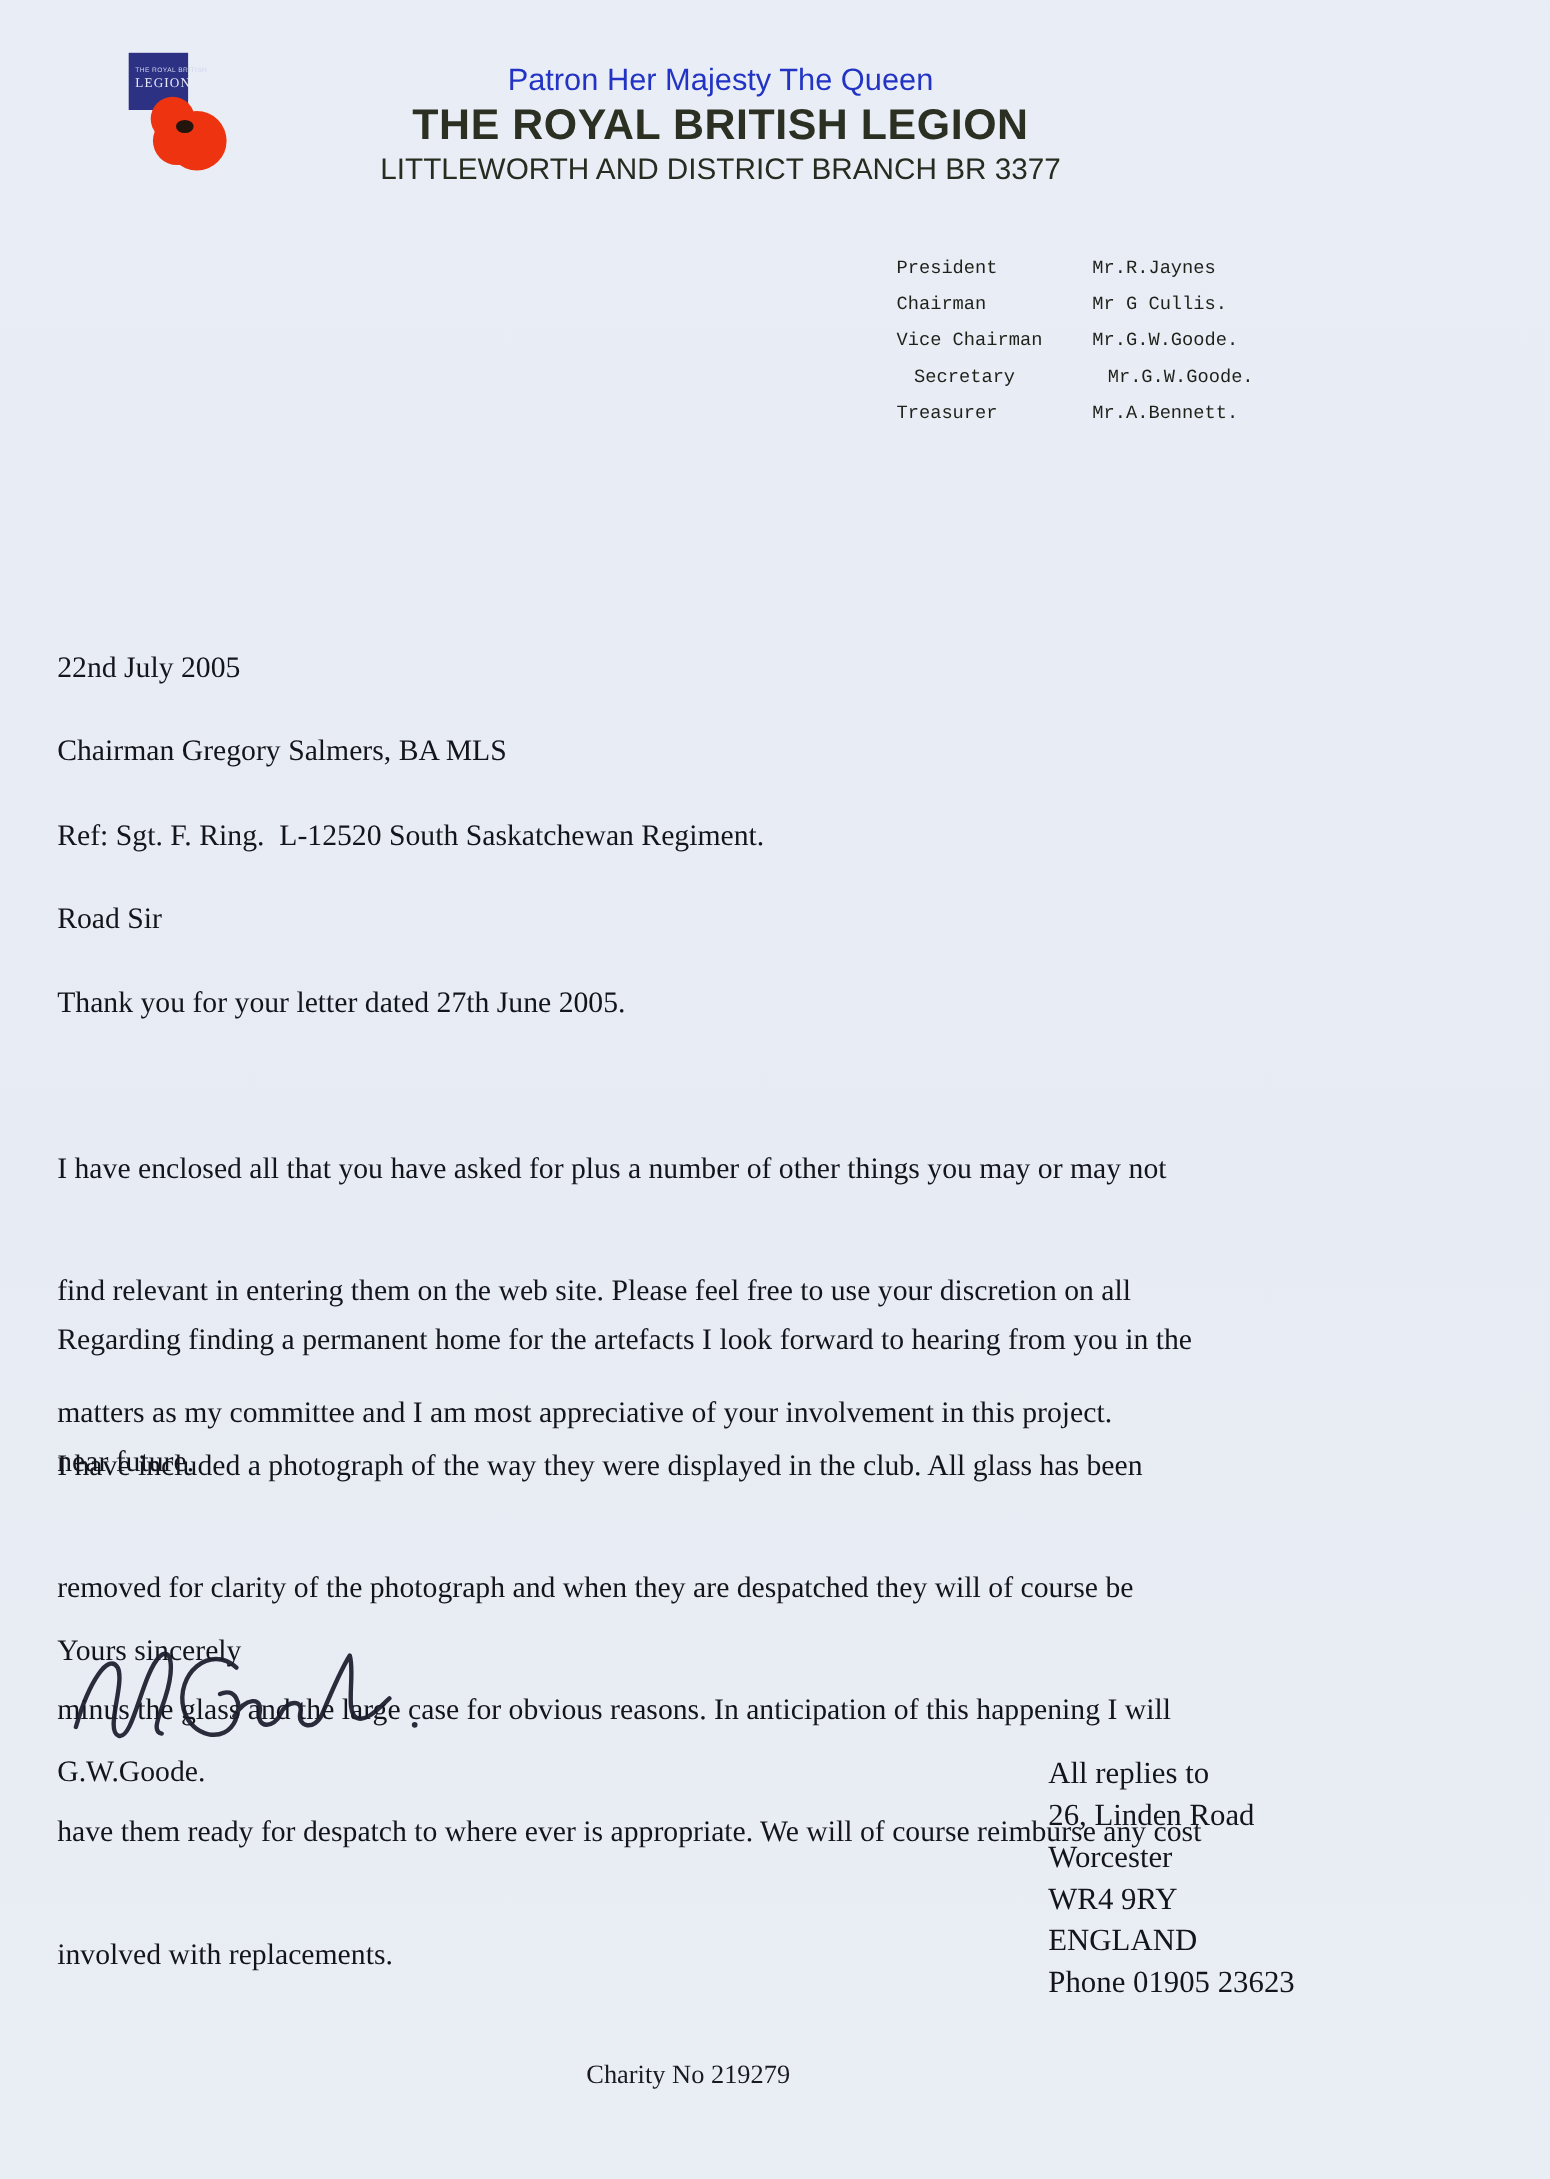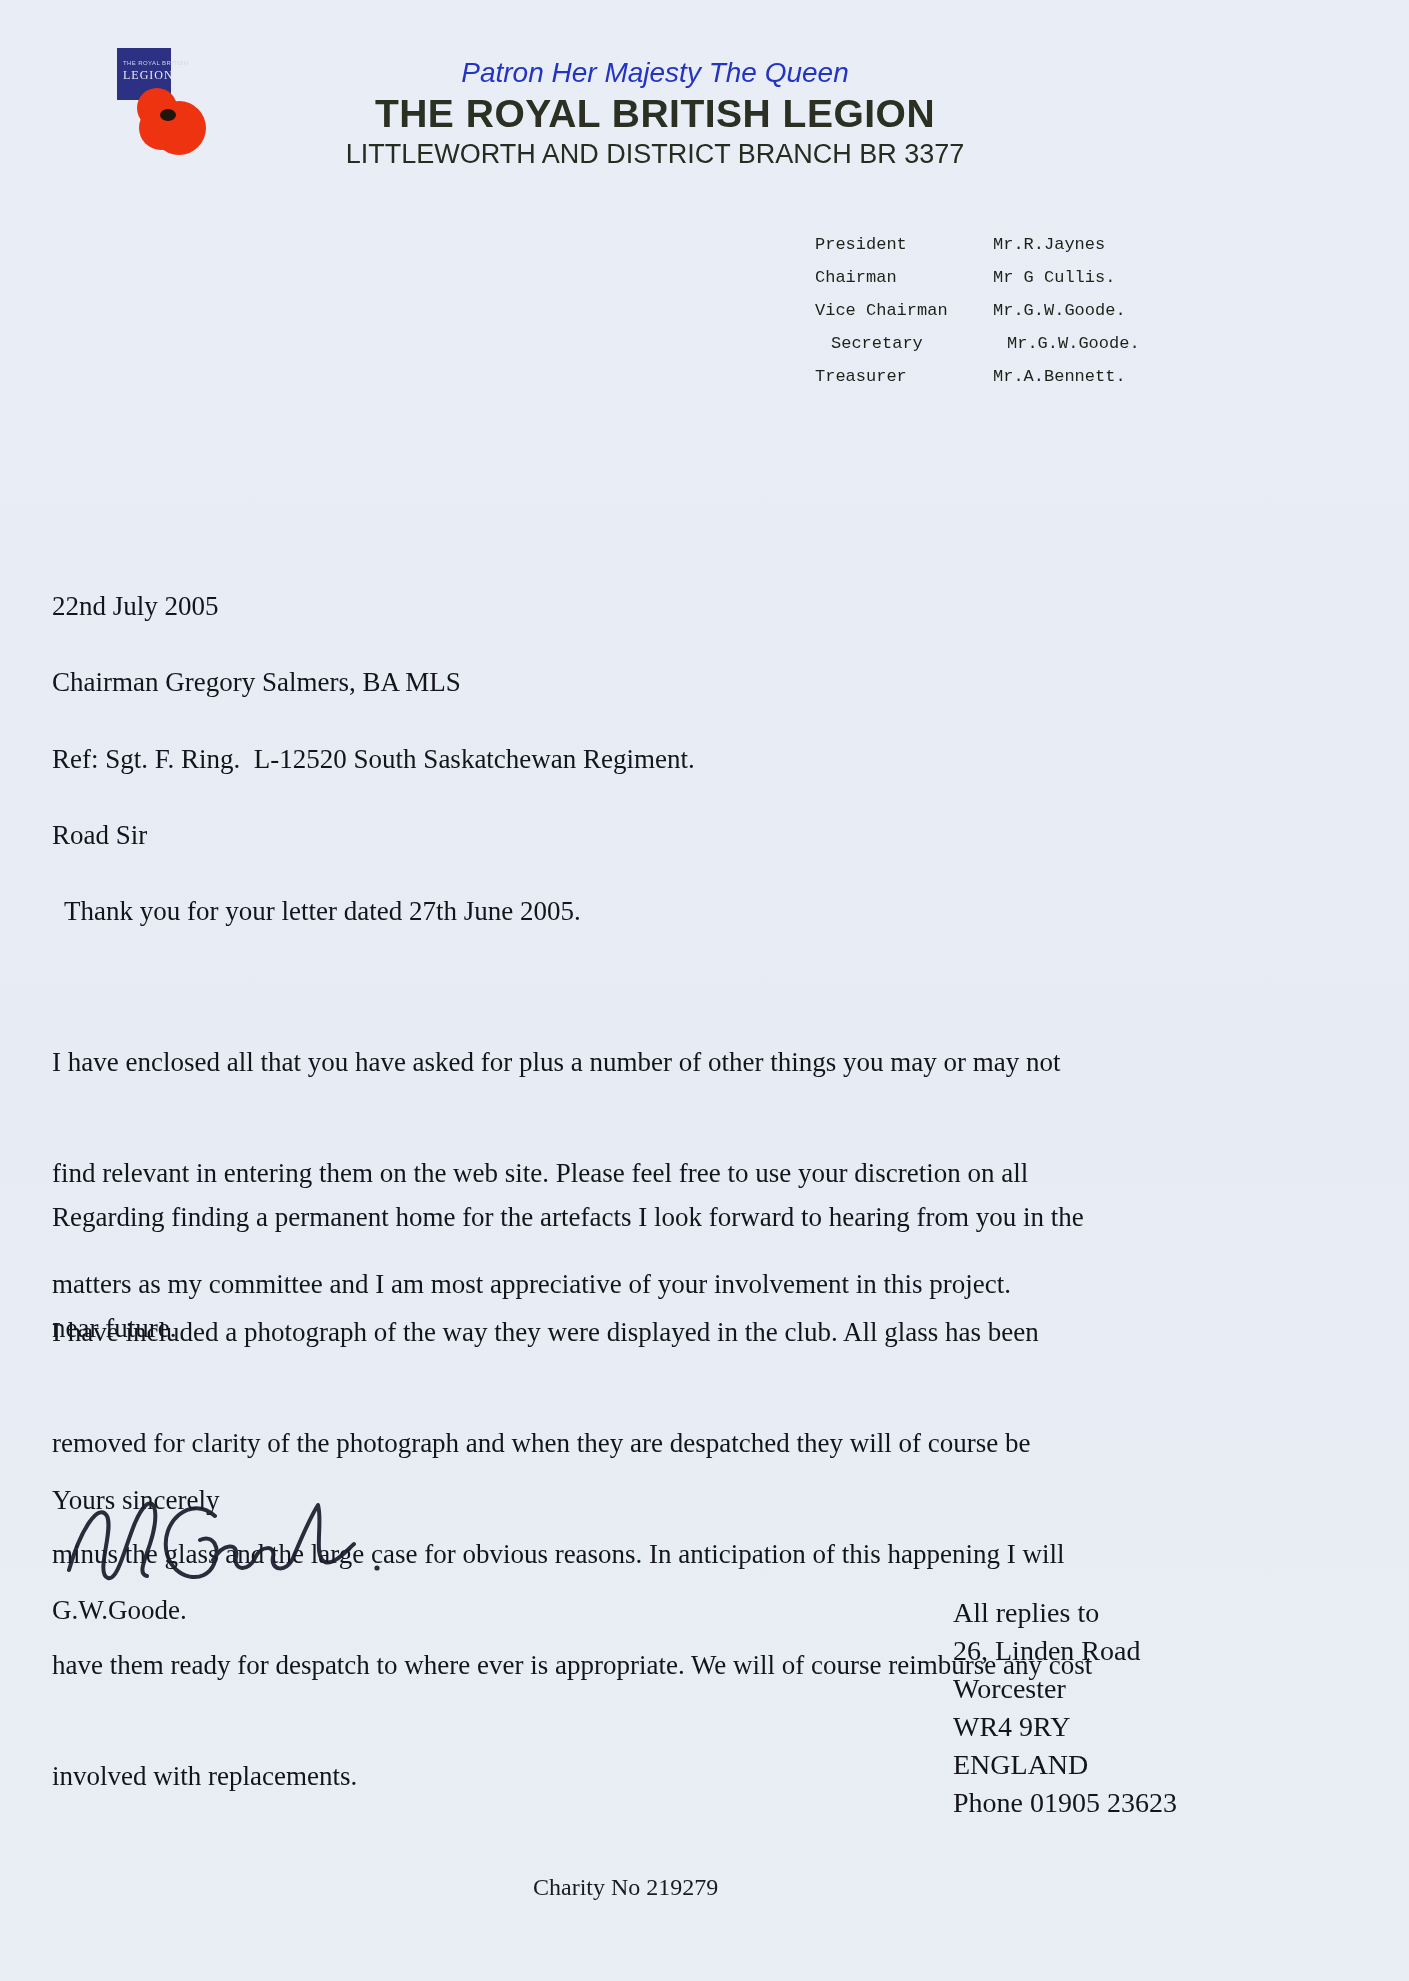--- a/index.html
+++ b/index.html
@@ -13,21 +13,21 @@
     color:#16161e;
     padding-left:12px;
   }
   
   .logo{position:absolute;left:95px;top:38px;width:135px;height:135px;}
   .masthead{
     position:absolute;left:230px;top:56px;width:850px;
     text-align:center;
     font-family:"Liberation Sans", sans-serif;
   }
-  .patron{font-size:28px;line-height:34px;color:#2334c4;font-weight:400;font-style:italic;}
+  .patron{font-size:28px;line-height:34px;color:#2334c4;font-weight:400;}
   .org-title{font-size:39px;line-height:48px;font-weight:bold;color:#2b3023;letter-spacing:.5px;}
   .branch{font-size:27px;line-height:33px;color:#272c20;}
   
   .officers{
     position:absolute;left:815px;top:228px;
     font-family:Liberation Mono, monospace;
     font-size:17px;line-height:33px;color:#1d211a;
   }
   .officer-row{display:flex;}
   .officer-role{width:178px;flex:0 0 auto;}
@@ -37,21 +37,21 @@
   .bodyline{
     position:absolute;left:52px;
     font-size:27px;line-height:37px;
     white-space:pre-wrap;
     color:#14141c;
   }
   .date-line{top:588px;}
   .addressee-line{top:664px;}
   .ref-line{top:741px;}
   .salutation-line{top:817px;}
-  .thanks-line{top:893px;margin-left:12px;}
+  .thanks-line{top:893px;}
   .p1{top:970px;}
   .p2{top:1125px;}
   .p3{top:1240px;}
   .closing-line{top:1482px;}
   .signatory-line{top:1592px;}
   .sig{position:absolute;left:55px;top:1488px;width:330px;height:118px;}
   
   .reply-block{
     position:absolute;left:953px;top:1594px;
     font-size:28px;line-height:38px;color:#14141c;

